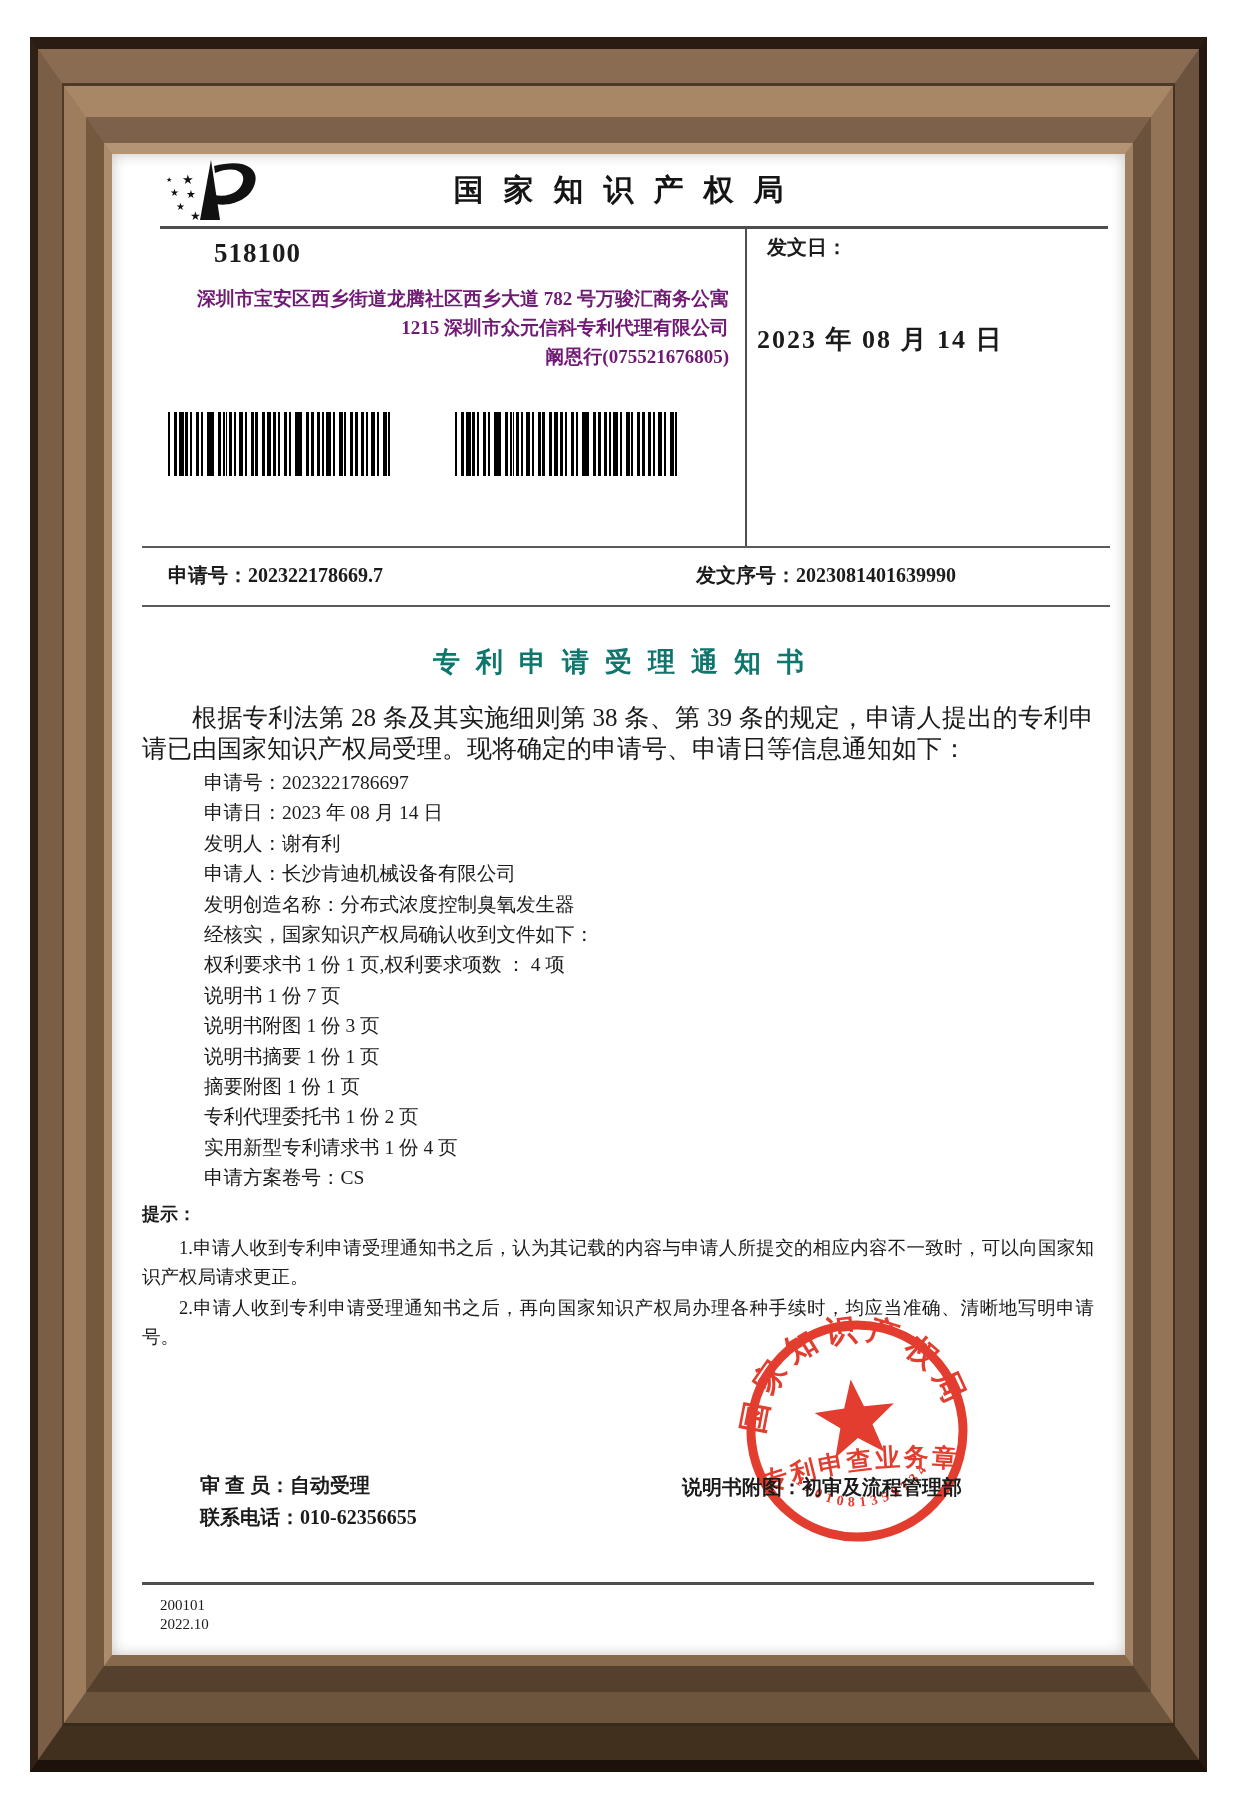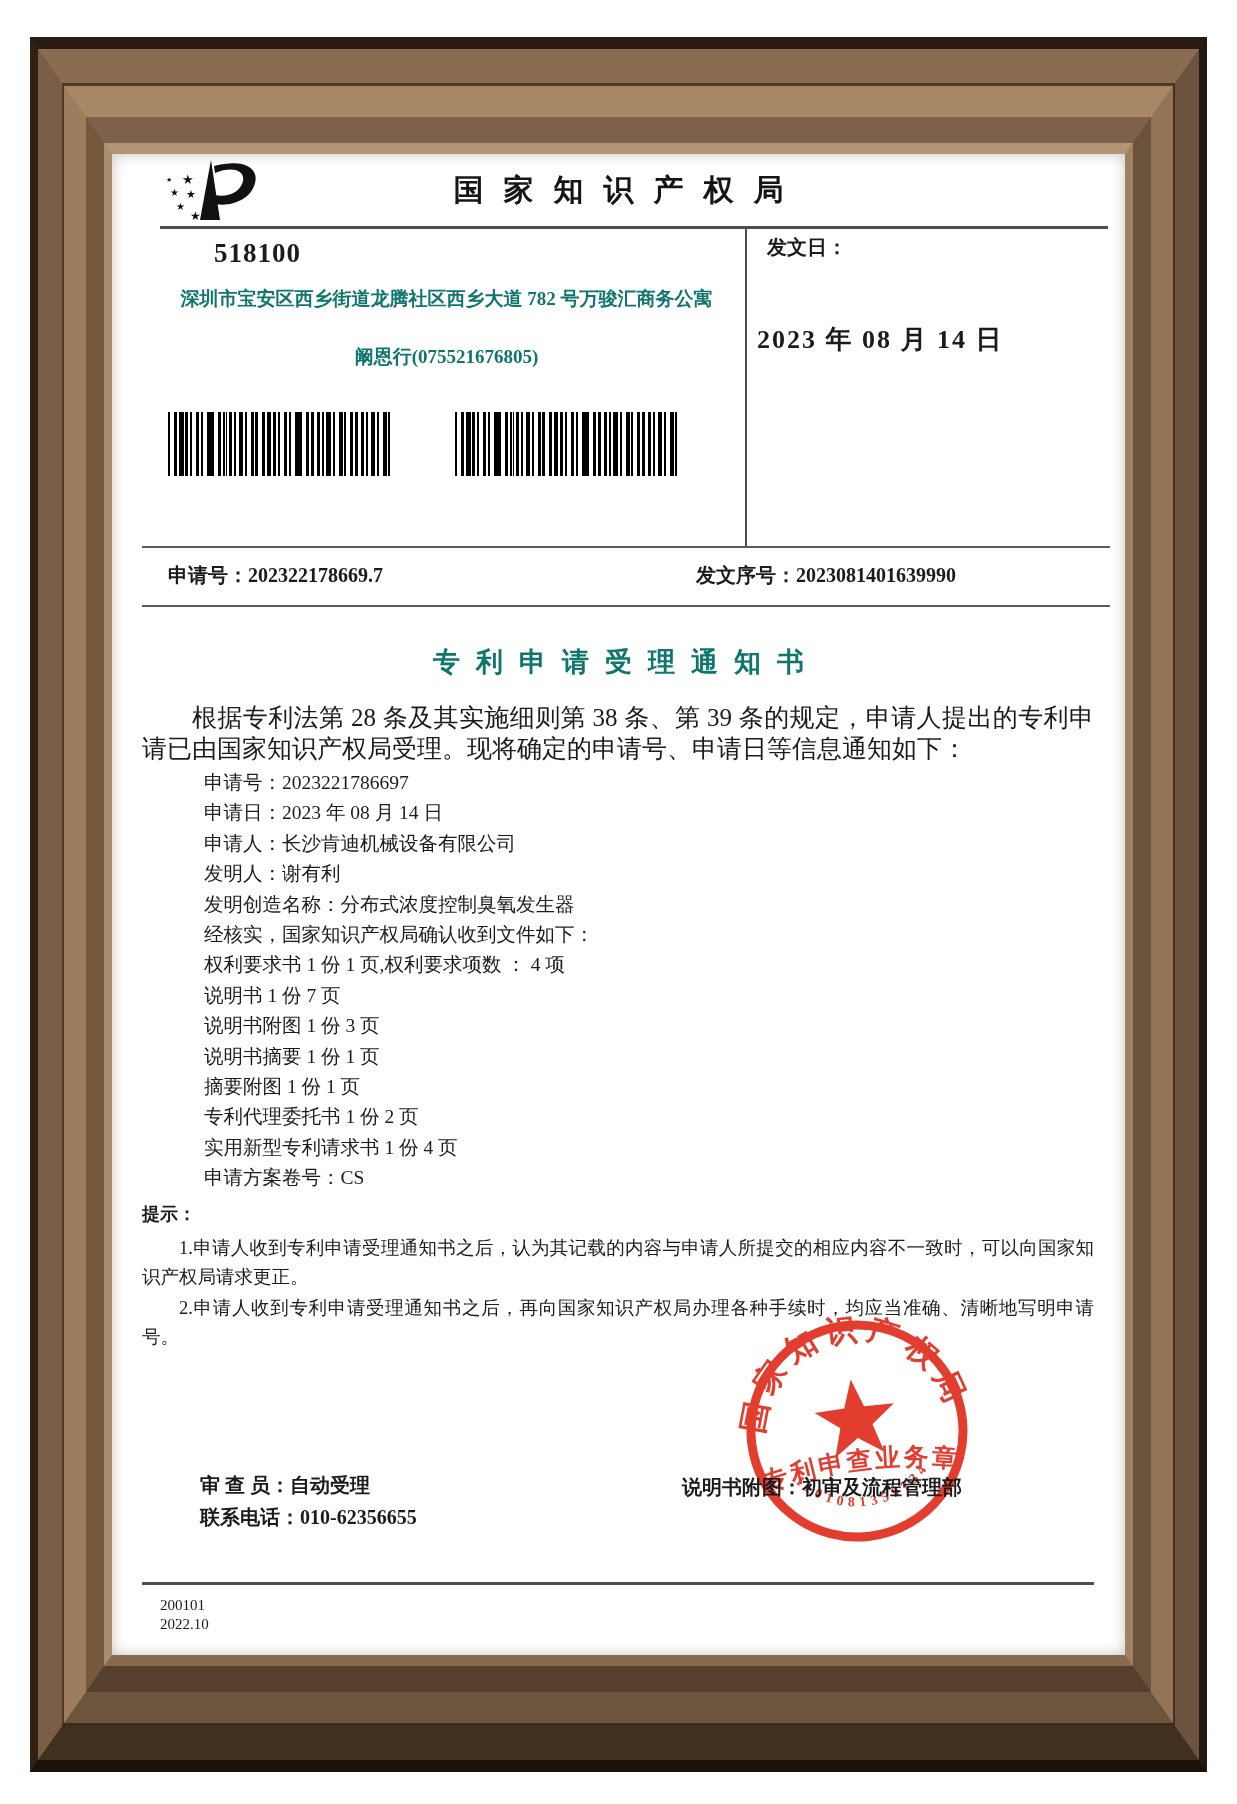--- a/index.html
+++ b/index.html
@@ -26,21 +26,21 @@
   
   .paper{position:relative;width:100%;height:100%;background:#ffffff;
     box-shadow:inset 0 0 14px rgba(40,25,10,.25);}
   .abs{position:absolute;}
   .agency-title{left:0;right:0;top:16px;text-align:center;font-size:30px;font-weight:bold;
     letter-spacing:20px;text-indent:20px;color:#151515;}
   .rule{background:#4e4e4e;height:3px;}
   .rule-thin{background:#5a5a5a;height:2px;}
   .vline{width:2px;background:#4e4e4e;}
   .postcode{font-size:27px;font-weight:bold;letter-spacing:1px;}
-  .addr{width:565px;text-align:center;font-size:19px;font-weight:bold;color:#0f766e;}
+  .addr{width:565px;text-align:right;font-size:19px;font-weight:bold;color:#701a75;}
   .dispatch-label{font-size:20px;font-weight:bold;}
   .dispatch-date{font-size:26px;font-weight:bold;letter-spacing:2px;}
   .barcode{height:64px;background-color:#fff;
     background-image:
       repeating-linear-gradient(90deg,#000 0 2px,rgba(0,0,0,0) 2px 6px,#000 6px 9px,rgba(0,0,0,0) 9px 11px),
       repeating-linear-gradient(90deg,#000 0 1px,rgba(0,0,0,0) 1px 13px,#000 13px 16px,rgba(0,0,0,0) 16px 29px);}
   .refline{font-size:20px;font-weight:bold;}
   .notice-title{left:0;right:0;text-align:center;font-size:27px;font-weight:bold;
     letter-spacing:16px;text-indent:16px;color:#0f766e;}
   .bodytext{font-size:25px;line-height:31px;text-align:justify;}
@@ -78,42 +78,43 @@
         </svg>
 
         <div class="abs agency-title">国家知识产权局</div>
 
         <div class="abs rule" style="left:48px;top:72px;width:948px;"></div>
 
         <div class="abs vline" style="left:633px;top:74px;height:319px;"></div>
 
         <div class="abs postcode" style="left:102px;top:84px;">518100</div>
         <div class="abs addr" style="left:52px;top:132px;">深圳市宝安区西乡街道龙腾社区西乡大道 782 号万骏汇商务公寓</div>
+        <div class="abs addr" style="left:52px;top:161px;">1215 深圳市众元信科专利代理有限公司</div>
         <div class="abs addr" style="left:52px;top:190px;">阚恩行(075521676805)</div>
 
         <div class="abs dispatch-label" style="left:655px;top:80px;">发文日：</div>
         <div class="abs dispatch-date" style="left:645px;top:168px;">2023 年 08 月 14 日</div>
 
         <div class="abs barcode" style="left:56px;top:258px;width:224px;"></div>
         <div class="abs barcode" style="left:343px;top:258px;width:226px;"></div>
 
         <div class="abs rule-thin" style="left:30px;top:392px;width:968px;"></div>
         <div class="abs refline" style="left:56px;top:408px;">申请号：202322178669.7</div>
         <div class="abs refline" style="left:584px;top:408px;">发文序号：2023081401639990</div>
         <div class="abs rule-thin" style="left:30px;top:451px;width:968px;"></div>
 
         <div class="abs notice-title" style="top:490px;">专利申请受理通知书</div>
 
         <div class="abs bodytext indent2" style="left:30px;top:548px;width:952px;">根据专利法第 28 条及其实施细则第 38 条、第 39 条的规定，申请人提出的专利申请已由国家知识产权局受理。现将确定的申请号、申请日等信息通知如下：</div>
 
         <div class="abs" style="left:92px;top:614px;width:860px;">
           <div class="detail-line">申请号：2023221786697</div>
           <div class="detail-line">申请日：2023 年 08 月 14 日</div>
+          <div class="detail-line">发明人：谢有利</div>
           <div class="detail-line">申请人：长沙肯迪机械设备有限公司</div>
-          <div class="detail-line">发明人：谢有利</div>
           <div class="detail-line">发明创造名称：分布式浓度控制臭氧发生器</div>
           <div class="detail-line">经核实，国家知识产权局确认收到文件如下：</div>
           <div class="detail-line">权利要求书 1 份 1 页,权利要求项数 ：  4 项</div>
           <div class="detail-line">说明书 1 份 7 页</div>
           <div class="detail-line">说明书附图 1 份 3 页</div>
           <div class="detail-line">说明书摘要 1 份 1 页</div>
           <div class="detail-line">摘要附图 1 份 1 页</div>
           <div class="detail-line">专利代理委托书 1 份 2 页</div>
           <div class="detail-line">实用新型专利请求书 1 份 4 页</div>
           <div class="detail-line">申请方案卷号：CS</div>

